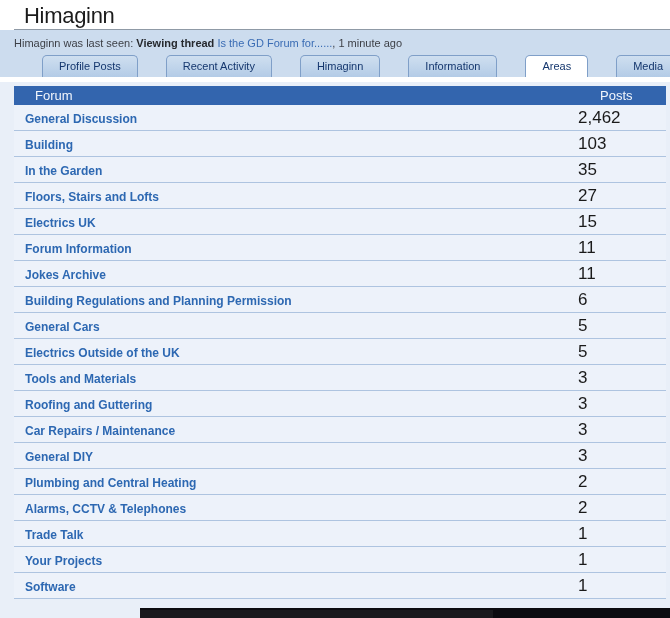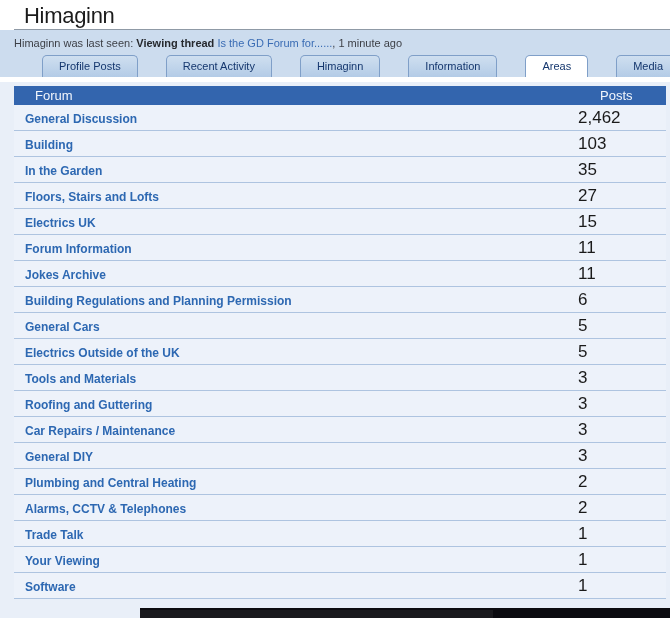--- a/index.html
+++ b/index.html
@@ -223,21 +223,21 @@
 
         <div class="trow">
           <div class="cell-forum">
             <a>Trade Talk</a>
           </div>
           <div class="cell-posts">1</div>
         </div>
 
         <div class="trow">
           <div class="cell-forum">
-            <a>Your Viewing</a>
+            <a>Your Projects</a>
           </div>
           <div class="cell-posts">1</div>
         </div>
 
         <div class="trow">
           <div class="cell-forum">
             <a>Software</a>
           </div>
           <div class="cell-posts">1</div>
         </div>

